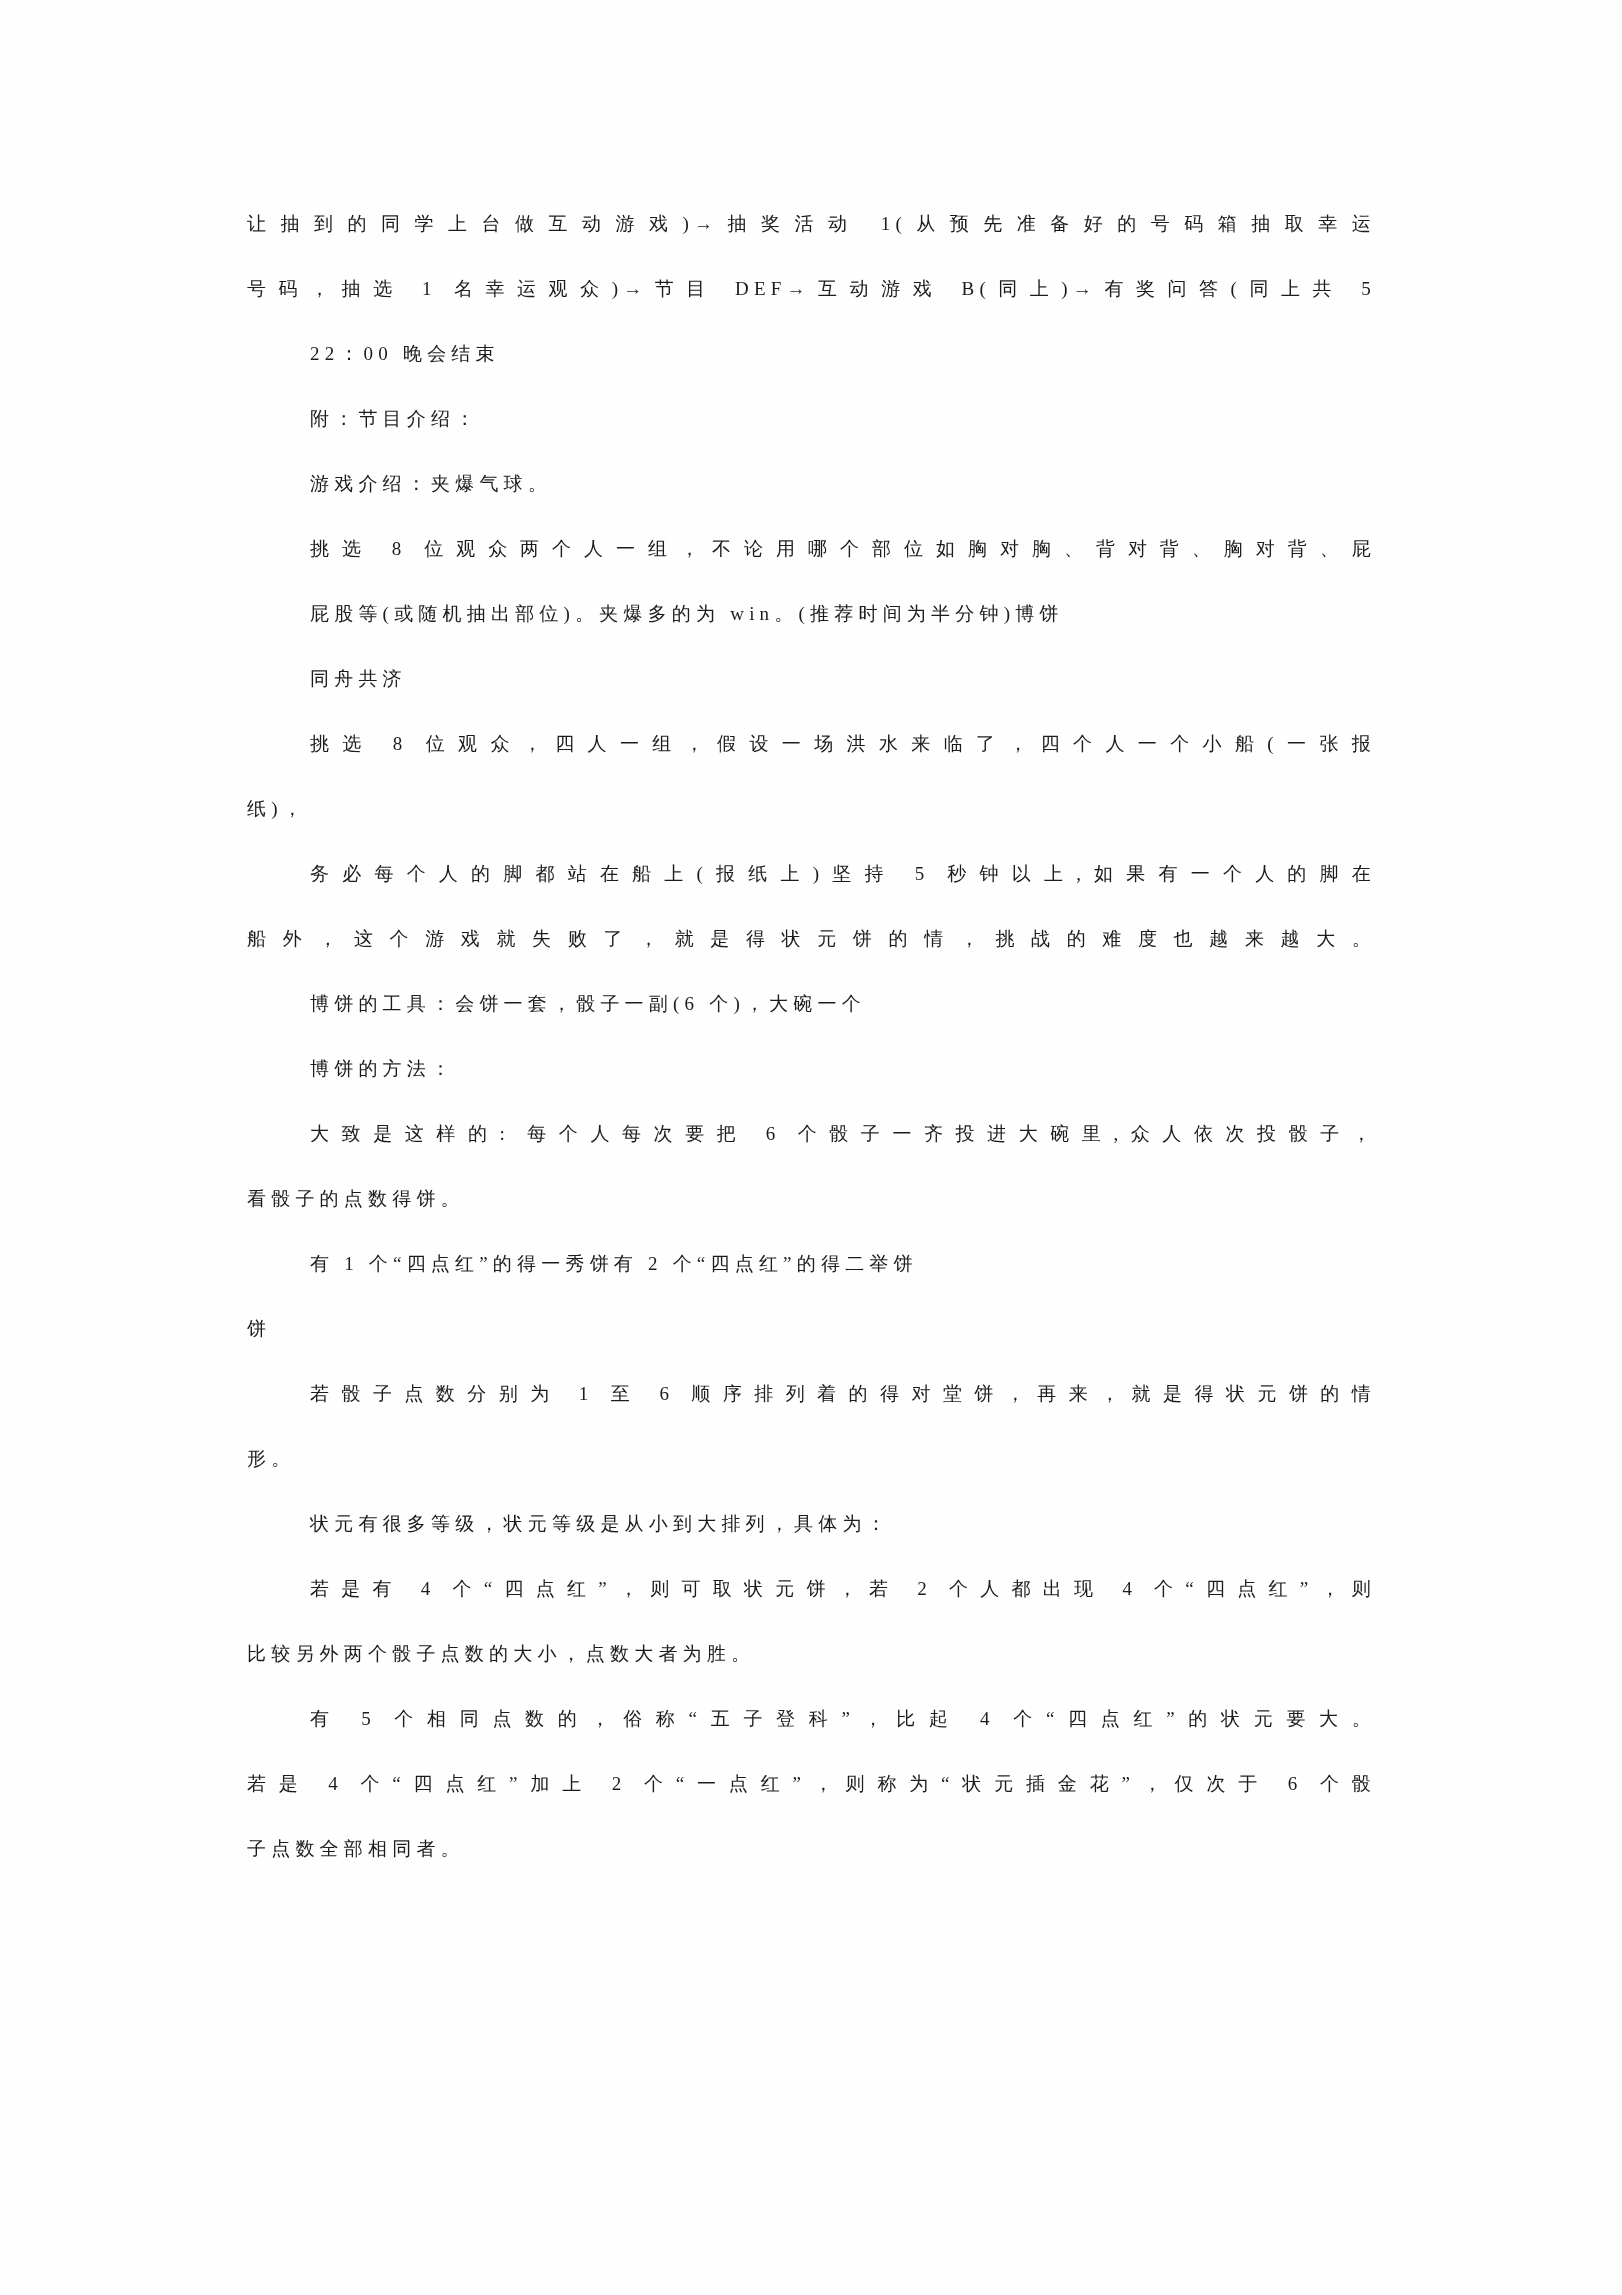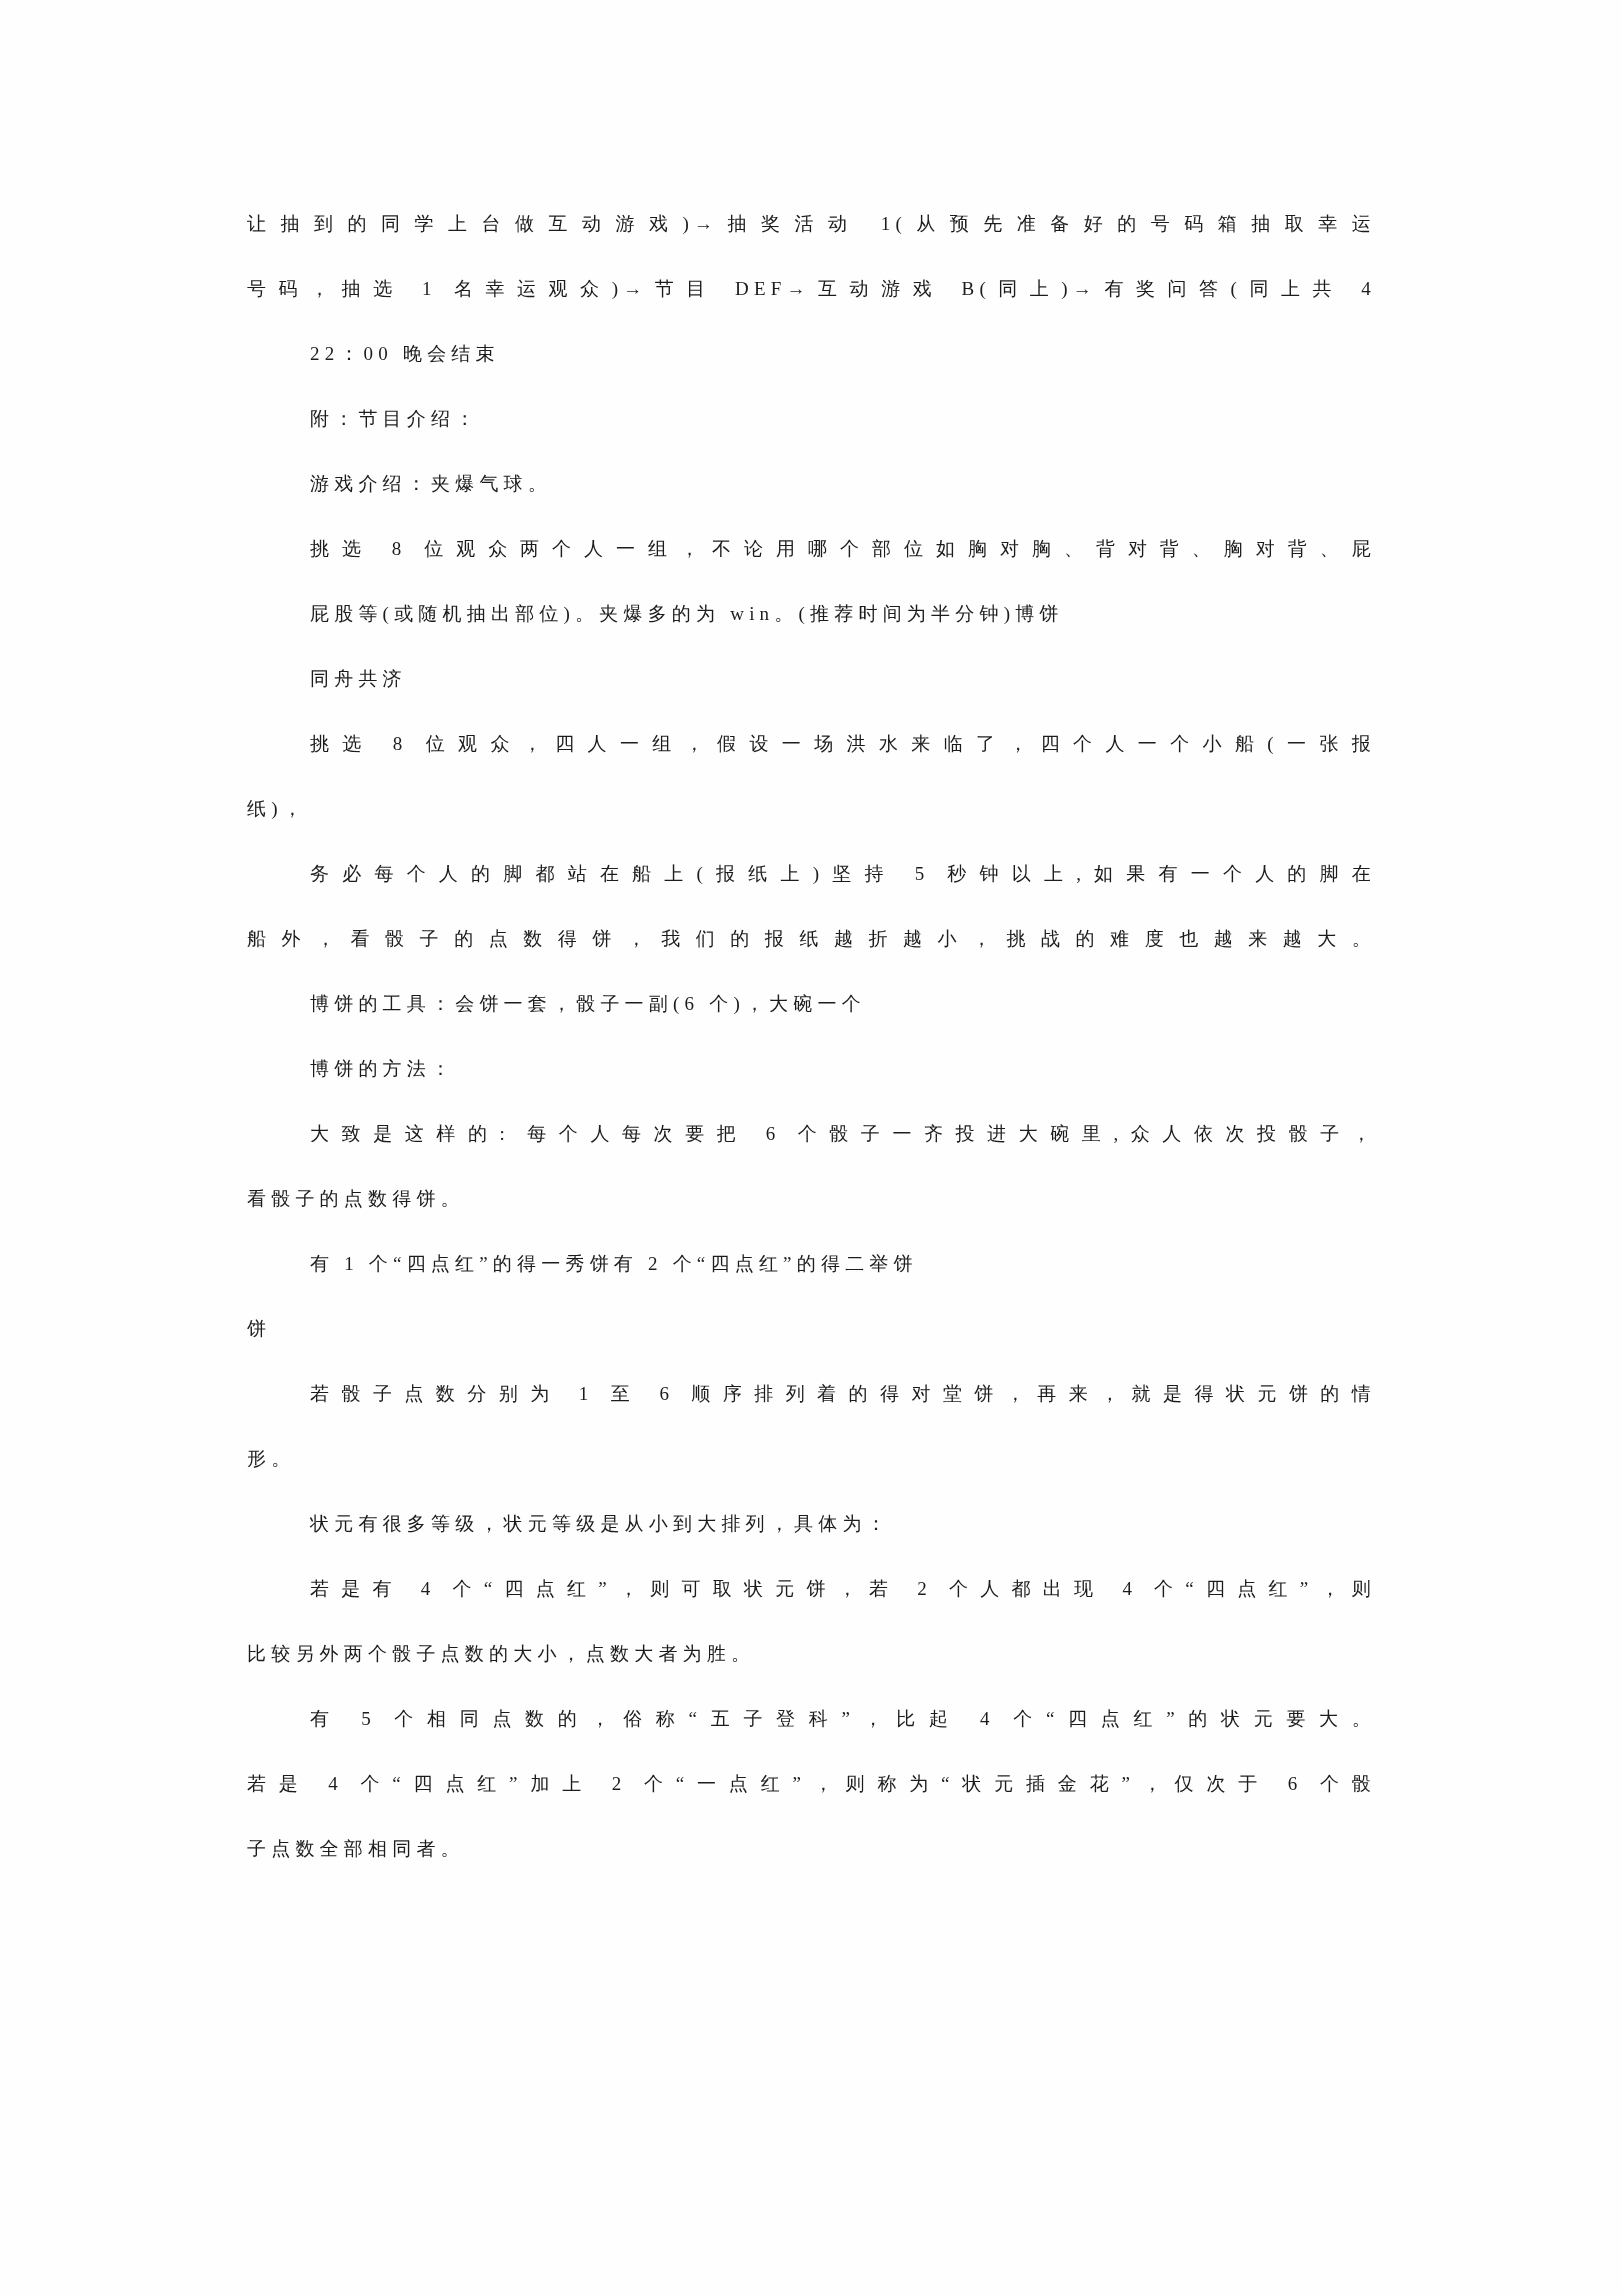--- a/index.html
+++ b/index.html
@@ -37,31 +37,31 @@
     text-align: justify;
     text-align-last: justify;
   }
 </style>
 </head>
 <body>
 
 <div class="page">
   <div class="text-block">
       <div class="line full">让抽到的同学上台做互动游戏)→抽奖活动 1(从预先准备好的号码箱抽取幸运</div>
-      <div class="line full">号码，抽选 1 名幸运观众)→节目 DEF→互动游戏 B(同上)→有奖问答(同上共 4</div>
+      <div class="line full">号码，抽选 1 名幸运观众)→节目 DEF→互动游戏 B(同上)→有奖问答(同上共 5</div>
       <div class="line indent">22：00 晚会结束</div>
       <div class="line indent">附：节目介绍：</div>
       <div class="line indent">游戏介绍：夹爆气球。</div>
       <div class="line indent full">挑选 8 位观众两个人一组，不论用哪个部位如胸对胸、背对背、胸对背、屁</div>
       <div class="line indent">屁股等(或随机抽出部位)。夹爆多的为 win。(推荐时间为半分钟)博饼</div>
       <div class="line indent">同舟共济</div>
       <div class="line indent full">挑选 8 位观众，四人一组，假设一场洪水来临了，四个人一个小船(一张报</div>
       <div class="line">纸)，</div>
       <div class="line indent full">务必每个人的脚都站在船上(报纸上)坚持 5 秒钟以上,如果有一个人的脚在</div>
-      <div class="line full">船外，看骰子的点数得饼，我们的报纸越折越小，挑战的难度也越来越大。</div>
+      <div class="line full">船外，这个游戏就失败了，就是得状元饼的情，挑战的难度也越来越大。</div>
       <div class="line indent">博饼的工具：会饼一套，骰子一副(6 个)，大碗一个</div>
       <div class="line indent">博饼的方法：</div>
       <div class="line indent full">大致是这样的: 每个人每次要把 6 个骰子一齐投进大碗里,众人依次投骰子，</div>
       <div class="line">看骰子的点数得饼。</div>
       <div class="line indent">有 1 个“四点红”的得一秀饼有 2 个“四点红”的得二举饼</div>
       <div class="line">饼</div>
       <div class="line indent full">若骰子点数分别为 1 至 6 顺序排列着的得对堂饼，再来，就是得状元饼的情</div>
       <div class="line">形。</div>
       <div class="line indent">状元有很多等级，状元等级是从小到大排列，具体为：</div>
       <div class="line indent full">若是有 4 个“四点红”，则可取状元饼，若 2 个人都出现 4 个“四点红”，则</div>

